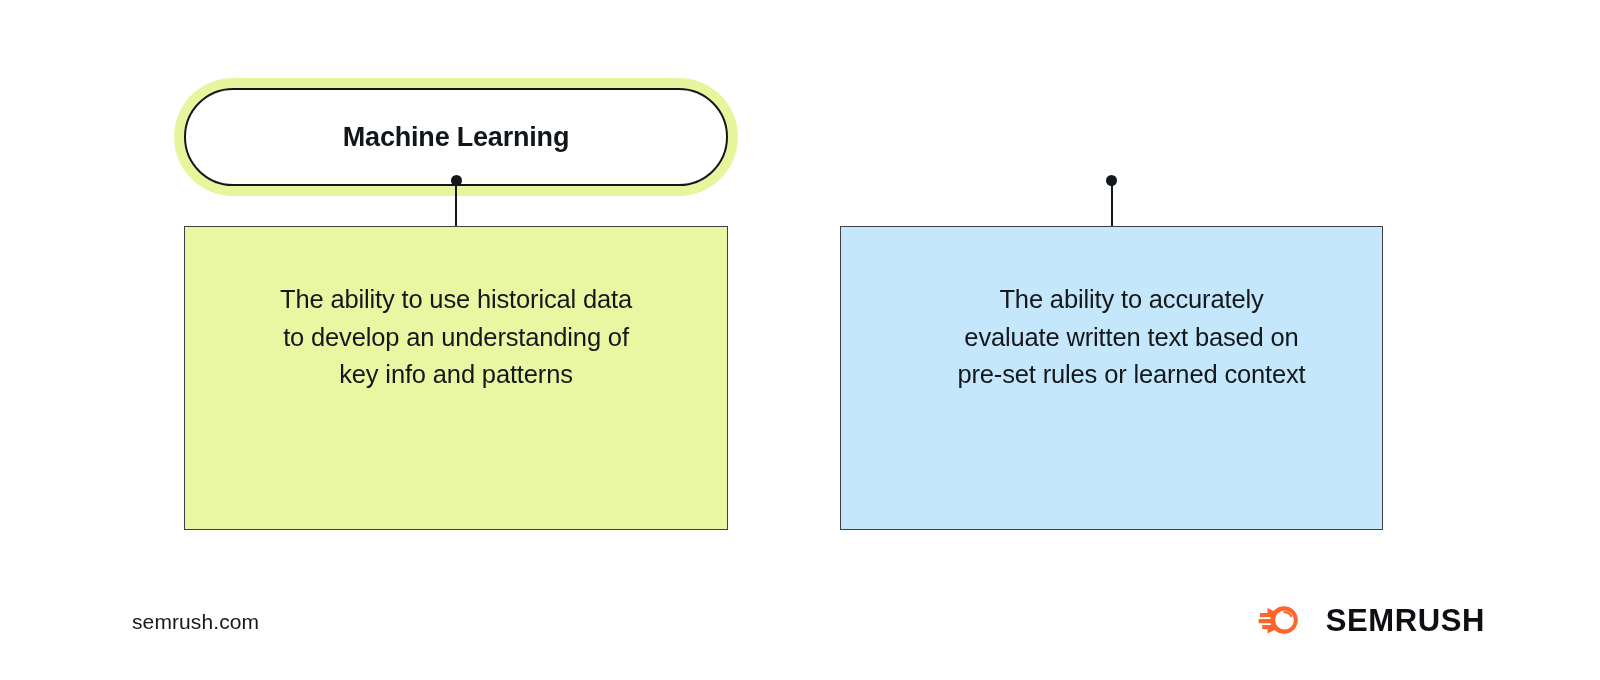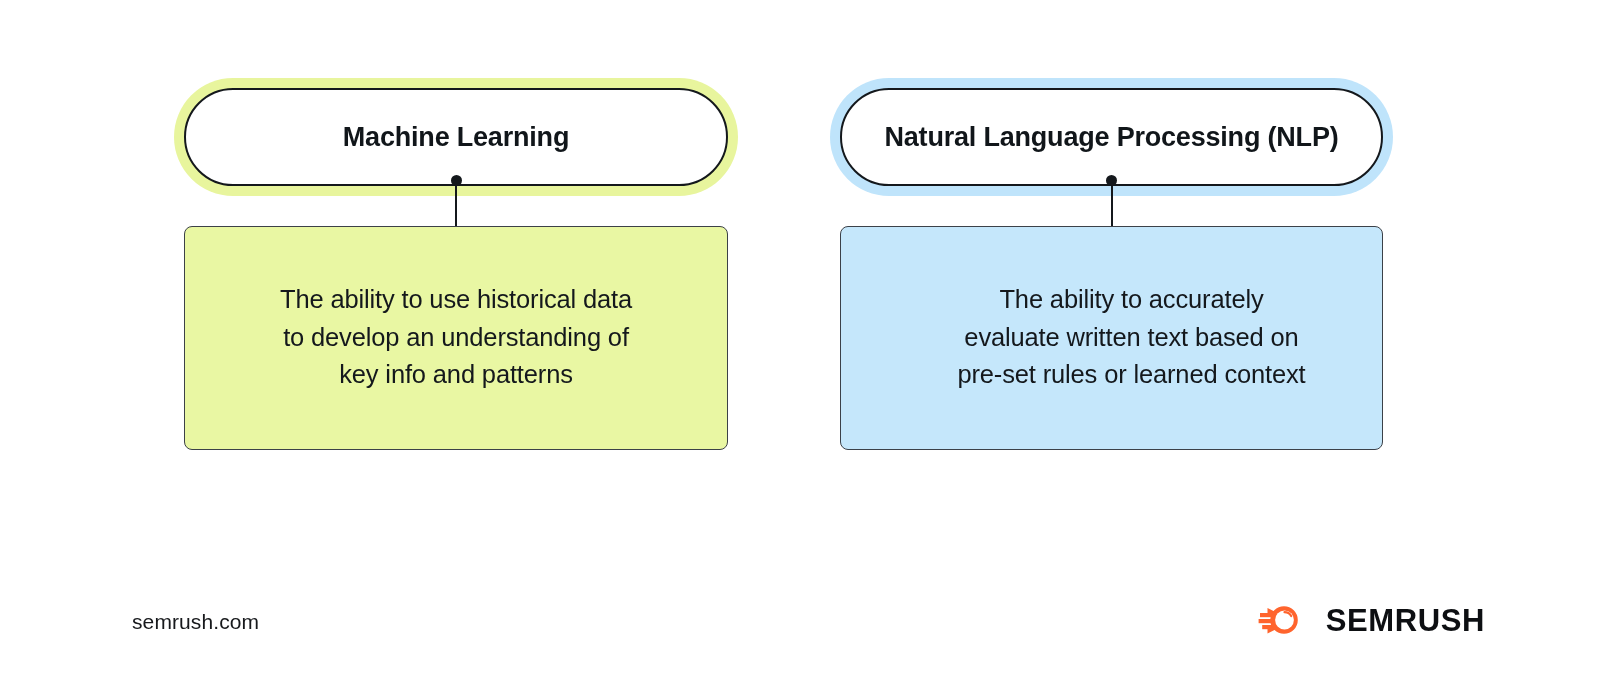--- a/index.html
+++ b/index.html
@@ -88,24 +88,24 @@
     border-radius: 50%;
     background: #14181c;
   }
 
   
   .body-box {
     position: absolute;
     top: 226px;
     left: 0;
     width: 100%;
-    height: 224px;
+    height: 304px;
     box-sizing: border-box;
     border: 1.4px solid #3c4148;
-    border-radius: 8px;
+    border-radius: 0;
     display: flex;
     justify-content: center;
   }
   .body-text {
     margin-top: 54px;
     font-size: 25.5px;
     line-height: 37.5px;
     color: #14181c;
     text-align: center;
     letter-spacing: -0.15px;
@@ -157,26 +157,20 @@
       <span class="connector-dot"></span>
     </div>
 
     <div class="body-box" style="background:#e9f7a3;">
       <div class="body-text">The ability to use historical data to develop an understanding of key info and patterns</div>
     </div>
   </div>
 
   <div class="column col-1">
 
-    <div class="pill-wrap">
-      <div class="pill-halo" style="background:#bfe4fb;"></div>
-      <div class="pill">
-        <span class="pill-label">Natural Language Processing (NLP)</span>
-      </div>
-    </div>
 
     <div class="connector">
       <span class="connector-dot"></span>
     </div>
 
     <div class="body-box" style="background:#c5e7fb;padding-left:40px;">
       <div class="body-text">The ability to accurately evaluate written text based on pre-set rules or learned context</div>
     </div>
   </div>
 

